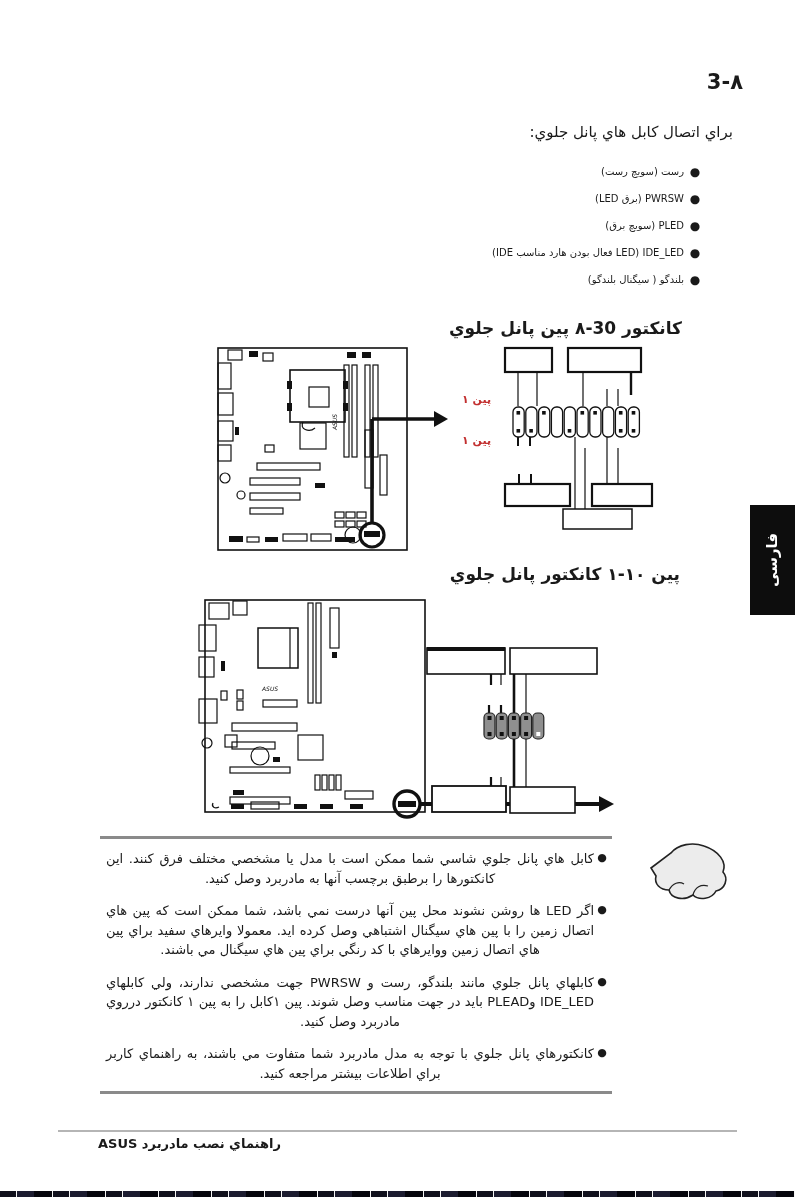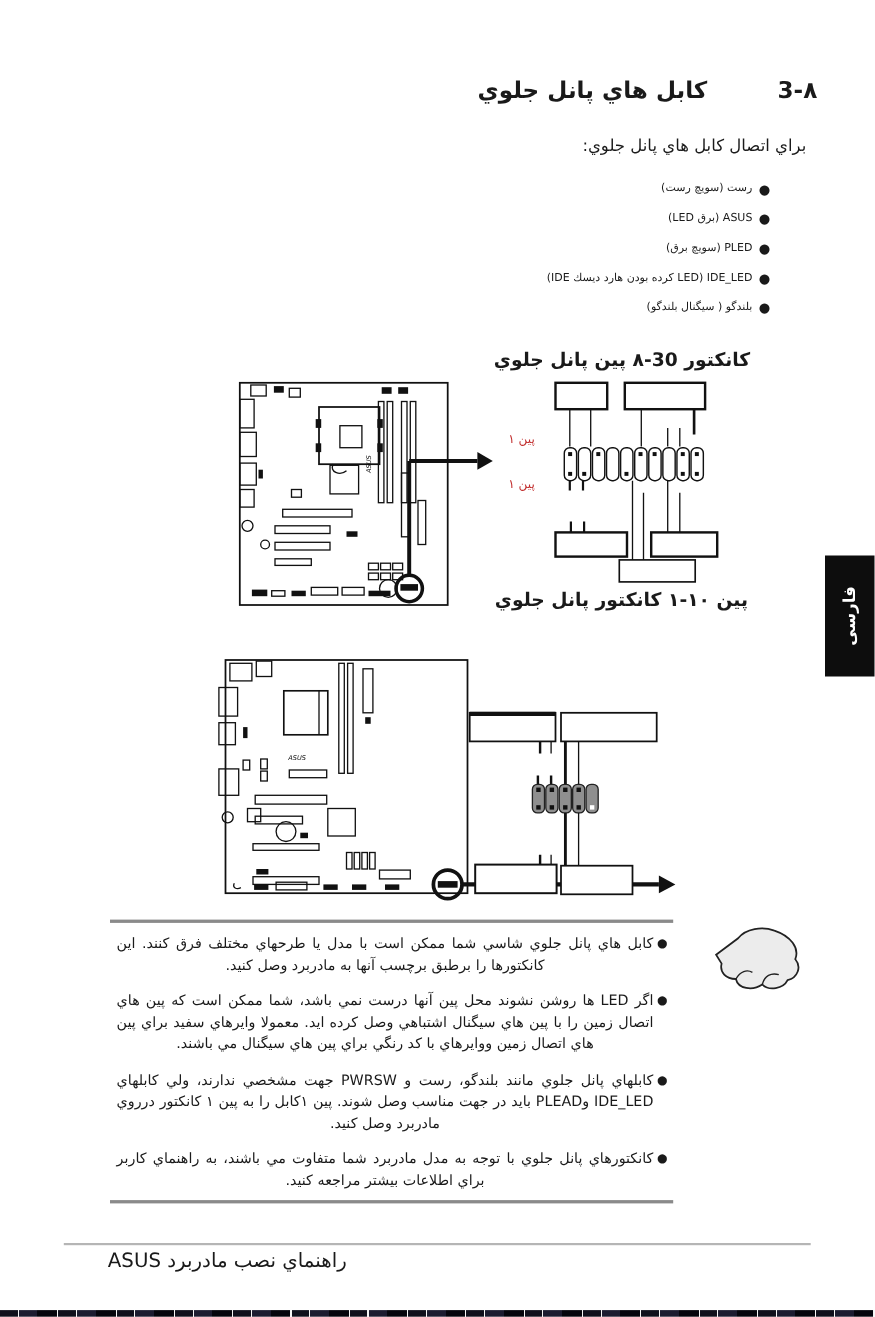--- a/index.html
+++ b/index.html
@@ -7,61 +7,60 @@
   .page{position:relative;width:795px;height:1197px;background:#fff;}
   .abs{position:absolute;}
   .rtl{direction:rtl;unicode-bidi:plaintext;}
   .title{font-size:21px;font-weight:bold;white-space:nowrap;}
   .intro{font-size:15px;white-space:nowrap;}
   .bullets{direction:rtl;}
   .bullet-row{display:flex;direction:rtl;align-items:center;height:27px;}
   .bullet-dot{width:14px;font-size:12px;text-align:center;flex:0 0 auto;}
   .bullet-text{font-size:10px;white-space:nowrap;padding-right:4px;}
   .fig-heading{font-size:17px;font-weight:bold;white-space:nowrap;direction:rtl;}
-  .pin1{font-size:11px;font-weight:normal;color:#c22f2f;direction:rtl;width:46px;text-align:left;white-space:nowrap;}
+  .pin1{font-size:11px;font-weight:bold;color:#c22f2f;direction:rtl;width:46px;text-align:left;white-space:nowrap;}
   .divider{background:#8a8a8a;}
   .footer-line{background:#b5b5b5;}
-  .footer-text{font-size:18px;direction:rtl;white-space:nowrap;}
+  .footer-text{font-size:13px;direction:rtl;white-space:nowrap;font-weight:bold;}
   .notes{width:510px;direction:rtl;}
   .note-row{display:flex;direction:rtl;margin-bottom:13px;}
   .note-dot{width:16px;font-size:11px;text-align:center;flex:0 0 auto;padding-top:2px;}
   .note-text{flex:1;font-size:13px;line-height:19.5px;text-align:justify;text-align-last:center;padding-left:6px;}
   .side-tab{background:#0d0d0d;display:flex;align-items:center;justify-content:center;}
   .side-tab span{transform:rotate(-90deg);color:#ffffff;font-size:15px;font-weight:bold;white-space:nowrap;letter-spacing:0.5px;}
   .bottom-band{background:repeating-linear-gradient(90deg,#10101c 0px,#10101c 16px,#f5f5f5 16px,#f5f5f5 17px,#1c1c30 17px,#1c1c30 34px,#05050c 34px,#05050c 52px,#f5f5f5 52px,#f5f5f5 53px);}
   svg{display:block;}
   .mb-stroke{fill:none;stroke:#111;stroke-width:1.2;}
   .mb-fill{fill:#111;stroke:none;}
 </style>
 </head>
 <body>
 
 <div class="page">
 
   <div class="abs title rtl" style="right:52px;top:70px;">3-٨</div>
-  <div class="abs title rtl" style="right:152px;top:70px;">كابل هاي پانل جلوي</div>
 
   <div class="abs intro rtl" style="right:62px;top:123px;">براي اتصال كابل هاي پانل جلوي:</div>
 
   <div class="abs bullets" style="right:93px;top:158px;">
     <div class="bullet-row">
       <span class="bullet-dot">●</span>
       <span class="bullet-text">رست (سويچ رست)</span>
     </div>
     <div class="bullet-row">
       <span class="bullet-dot">●</span>
-      <span class="bullet-text">ASUS (برق LED)</span>
+      <span class="bullet-text">PWRSW (برق LED)</span>
     </div>
     <div class="bullet-row">
       <span class="bullet-dot">●</span>
       <span class="bullet-text">PLED (سويچ برق)</span>
     </div>
     <div class="bullet-row">
       <span class="bullet-dot">●</span>
-      <span class="bullet-text">IDE_LED (LED كرده بودن هارد ديسك IDE)</span>
+      <span class="bullet-text">IDE_LED (LED فعال بودن هارد مناسب IDE)</span>
     </div>
     <div class="bullet-row">
       <span class="bullet-dot">●</span>
       <span class="bullet-text">بلندگو ( سيگنال بلندگو)</span>
     </div>
   </div>
 
   <div class="abs fig-heading" style="right:113px;top:318px;">كانكتور 30-٨ پين پانل جلوي</div>
 
   <svg class="abs" style="left:215px;top:345px;" width="235" height="210" viewBox="0 0 235 210">
@@ -177,21 +176,21 @@
     <line x1="163" y1="105" x2="163" y2="141" stroke="#111" stroke-width="1.2"></line>
 
     <rect x="50" y="141" width="65" height="22" fill="#fff" stroke="#111" stroke-width="2.2"></rect>
     <rect x="137" y="141" width="60" height="22" fill="#fff" stroke="#111" stroke-width="2.2"></rect>
     <rect x="108" y="166" width="69" height="20" fill="#fff" stroke="#111" stroke-width="1.5"></rect>
   </svg>
 
   <div class="abs pin1" style="right:287px;top:393px;">پين ١</div>
   <div class="abs pin1" style="right:287px;top:434px;">پين ١</div>
 
-  <div class="abs fig-heading" style="right:115px;top:536px;">پين ١٠-١ كانكتور پانل جلوي</div>
+  <div class="abs fig-heading" style="right:115px;top:564px;">پين ١٠-١ كانكتور پانل جلوي</div>
 
   <svg class="abs" style="left:195px;top:595px;" width="425" height="225" viewBox="0 0 425 225">
     <rect class="mb-stroke" x="10" y="5" width="220" height="212" style="stroke-width:1.6"></rect>
 
     <rect class="mb-stroke" x="14" y="8" width="20" height="16"></rect>
     <rect class="mb-stroke" x="38" y="6" width="14" height="14"></rect>
     <rect class="mb-stroke" x="4" y="30" width="17" height="26"></rect>
     <rect class="mb-stroke" x="4" y="62" width="15" height="20"></rect>
     <rect class="mb-fill" x="26" y="66" width="4" height="10"></rect>
     <rect class="mb-stroke" x="4" y="104" width="18" height="24"></rect>
@@ -288,21 +287,21 @@
 
   <svg class="abs" style="left:645px;top:842px;" width="88" height="62" viewBox="0 0 88 62">
     <path d="M6,26 L26,11 C33,2 48,0 59,4 C74,9 82,20 78,30 C84,37 80,47 71,49 C67,57 54,59 48,53 C39,59 26,57 24,48 C15,48 9,42 11,34 L6,26 Z" fill="#ececec" stroke="#222" stroke-width="1.6"></path>
     <path d="M48,53 C50,45 56,42 63,44" fill="none" stroke="#222" stroke-width="1.3"></path>
     <path d="M24,48 C28,41 34,39 39,42" fill="none" stroke="#222" stroke-width="1.3"></path>
   </svg>
 
   <div class="abs notes" style="left:100px;top:849px;">
     <div class="note-row">
       <span class="note-dot">●</span>
-      <span class="note-text">كابل هاي پانل جلوي شاسي شما ممكن است با مدل يا طرحهاي مختلف فرق كنند. اين كانكتورها را برطبق برچسب آنها به مادربرد وصل كنيد.</span>
+      <span class="note-text">كابل هاي پانل جلوي شاسي شما ممكن است با مدل يا مشخصي مختلف فرق كنند. اين كانكتورها را برطبق برچسب آنها به مادربرد وصل كنيد.</span>
     </div>
     <div class="note-row">
       <span class="note-dot">●</span>
       <span class="note-text">اگر LED ها روشن نشوند محل پين آنها درست نمي باشد، شما ممكن است كه پين هاي اتصال زمين را با پين هاي سيگنال اشتباهي وصل كرده ايد. معمولا وايرهاي سفيد براي پين هاي اتصال زمين ووايرهاي با كد رنگي براي پين هاي سيگنال مي باشند.</span>
     </div>
     <div class="note-row">
       <span class="note-dot">●</span>
       <span class="note-text">كابلهاي پانل جلوي مانند بلندگو، رست و PWRSW جهت مشخصي ندارند، ولي كابلهاي IDE_LED وPLEAD بايد در جهت مناسب وصل شوند. پين ١كابل را به پين ١ كانكتور درروي مادربرد وصل كنيد.</span>
     </div>
     <div class="note-row">

